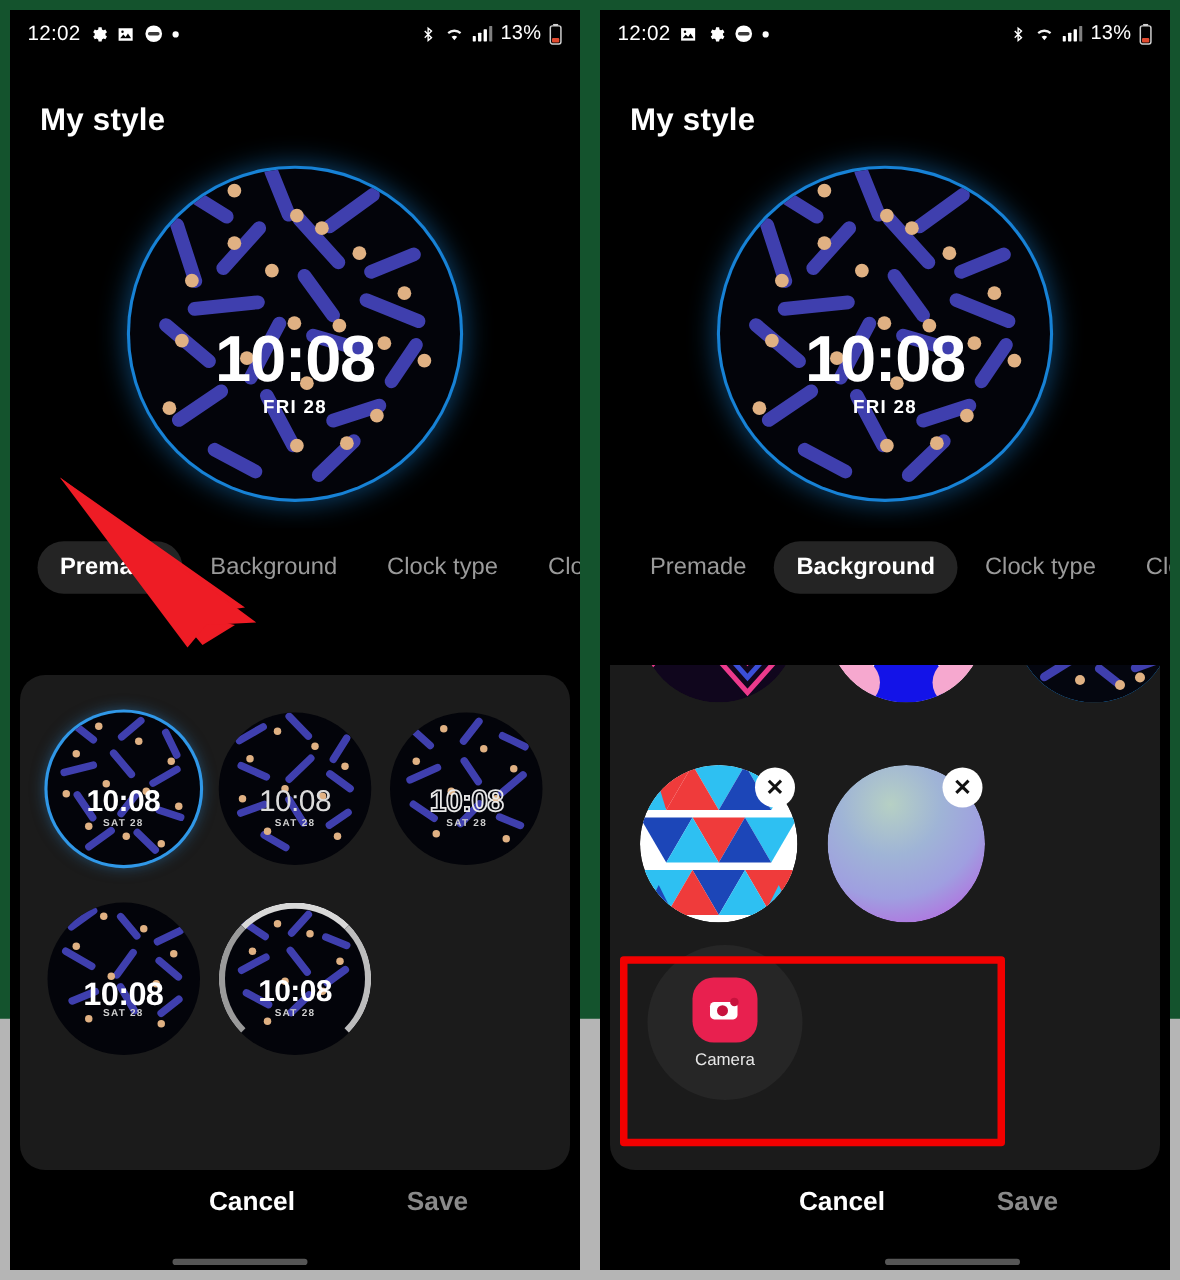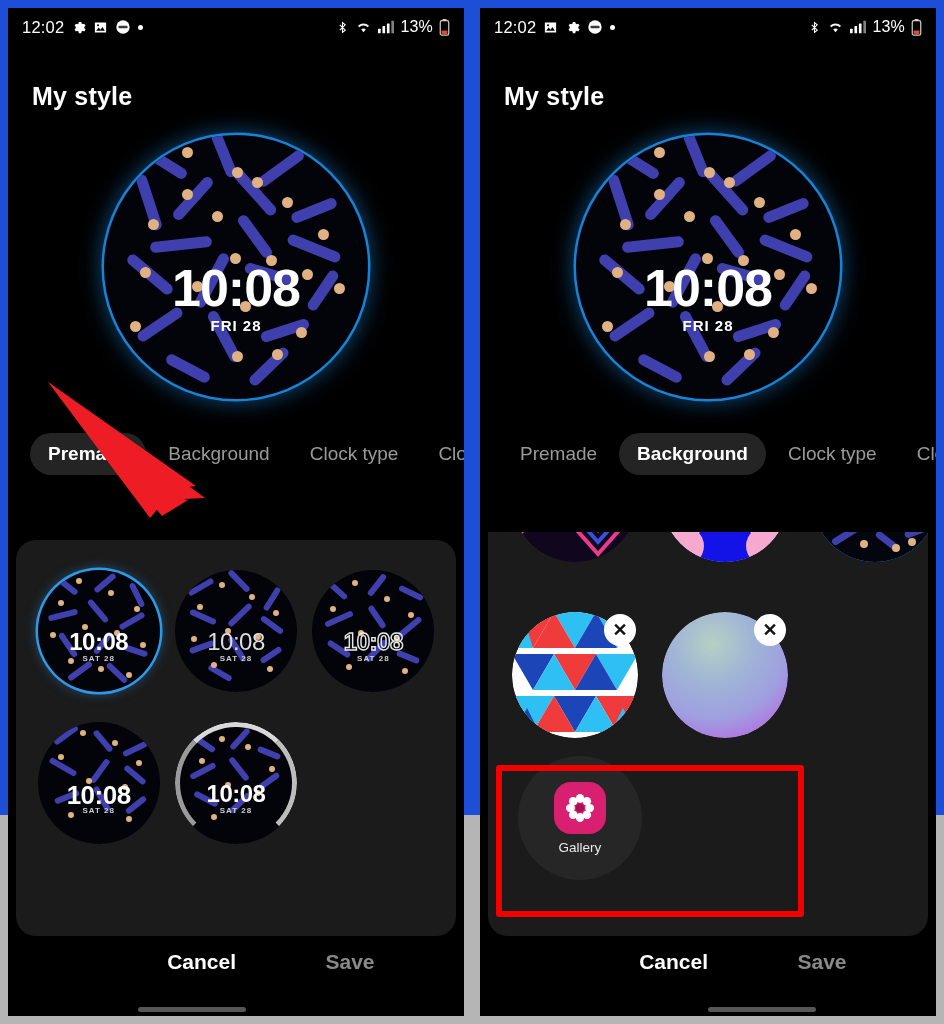--- a/index.html
+++ b/index.html
@@ -2,21 +2,21 @@
 <html><head>
 <meta charset="utf-8">
 <style>
   * { box-sizing: border-box; margin: 0; padding: 0; }
   html, body {
     width: 944px; height: 1024px;
     background: #b5b5b5;
     font-family: "Liberation Sans", sans-serif;
     overflow: hidden;
   }
-  .stage { position: relative; width: 944px; height: 815px; background: #1d4ed8; }
+  .stage { position: relative; width: 944px; height: 815px; background: #14532d; }
 
   .phone {
     position: absolute; top: 8px; height: 1008px; width: 456px;
     background: #000; overflow: hidden;
   }
   .phone.left  { left: 8px; }
   .phone.right { left: 480px; }
 
   
   .statusbar {
@@ -619,36 +619,28 @@
               <circle cx="63" cy="63" r="63" fill="url(#g1)"></circle>
             </svg>
           </div>
           <div class="xbtn">✕</div>
         </div>
       </div>
 
 
       <div class="apps">
         <div class="app">
-          <div class="app-icon" style="background:#d91f70">
-            <svg width="32" height="32" viewBox="0 0 32 32">
-              <g fill="#fff">
-                <ellipse cx="16" cy="6.4" rx="4.1" ry="4.5"></ellipse>
-                <ellipse cx="16" cy="25.6" rx="4.1" ry="4.5"></ellipse>
-                <ellipse cx="6.4" cy="16" rx="4.5" ry="4.1"></ellipse>
-                <ellipse cx="25.6" cy="16" rx="4.5" ry="4.1"></ellipse>
-                <ellipse cx="9.2" cy="9.2" rx="4.3" ry="4.3"></ellipse>
-                <ellipse cx="22.8" cy="9.2" rx="4.3" ry="4.3"></ellipse>
-                <ellipse cx="9.2" cy="22.8" rx="4.3" ry="4.3"></ellipse>
-                <ellipse cx="22.8" cy="22.8" rx="4.3" ry="4.3"></ellipse>
-              </g>
-              <circle cx="16" cy="16" r="4.2" fill="#a8114f"></circle>
-            </svg>
-          </div>
-          <div class="app-label">Gallery</div>
+          <div class="app-icon" style="background:#e8204f">
+            <svg width="30" height="30" viewBox="0 0 30 30">
+              <rect x="3" y="8.5" width="22" height="14" rx="3.5" fill="#fff"></rect>
+              <circle cx="13" cy="15.5" r="4.4" fill="#c7123d"></circle>
+              <circle cx="22.5" cy="8.5" r="3.4" fill="#c7123d"></circle>
+            </svg>
+          </div>
+          <div class="app-label">Camera</div>
         </div>
       </div>
 
       <div class="redbox"></div>
     </div>
 
     <div class="footer">
       <div class="btn cancel">Cancel</div>
       <div class="btn save">Save</div>
       <div class="navpill"></div>

